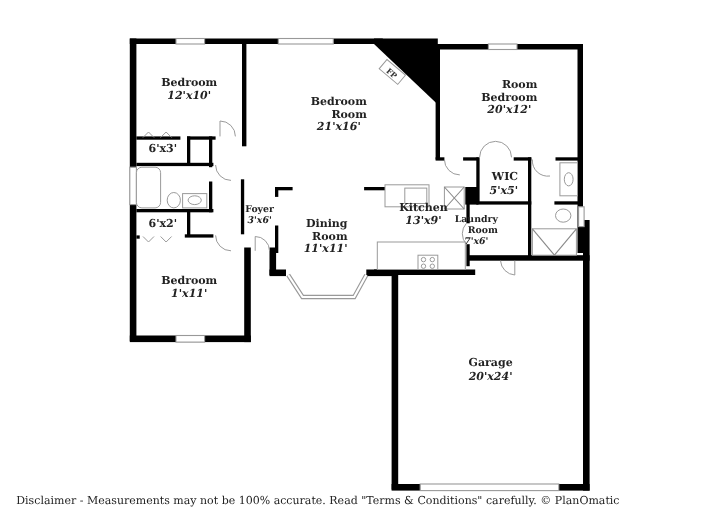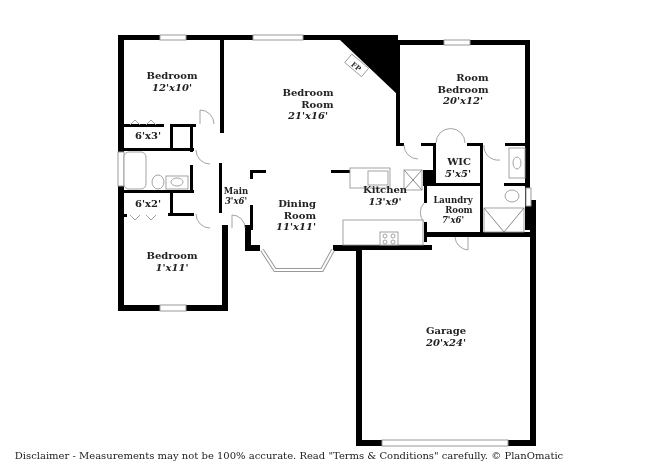--- a/index.html
+++ b/index.html
@@ -145,33 +145,33 @@
 <div class="room-label" style="left:463px;top:72px">
   <span class="nm">Room</span>
   <span class="nm">Bedroom</span>
   <span class="dm">20'x12'</span>
 </div>
 <div class="room-label" style="left:458px;top:156px">
   <span class="nm">WIC</span>
   <span class="dm">5'x5'</span>
 </div>
 <div class="room-label small" style="left:236px;top:187px">
-  <span class="nm">Main</span>
+  <span class="nm">Foyer</span>
   <span class="dm">3'x6'</span>
 </div>
 <div class="room-label" style="left:296px;top:198px">
   <span class="nm">Dining</span>
   <span class="nm">Room</span>
   <span class="dm">11'x11'</span>
 </div>
 <div class="room-label" style="left:385px;top:184px">
   <span class="nm">Kitchen</span>
   <span class="dm">13'x9'</span>
 </div>
-<div class="room-label small" style="left:453px;top:196px">
+<div class="room-label small" style="left:433px;top:196px">
   <span class="nm">Laundry</span>
   <span class="nm">Room</span>
   <span class="dm">7'x6'</span>
 </div>
 <div class="room-label" style="left:148px;top:198px">
   <span class="nm">6'x2'</span>
 </div>
 <div class="room-label" style="left:172px;top:250px">
   <span class="nm">Bedroom</span>
   <span class="dm">1'x11'</span>

